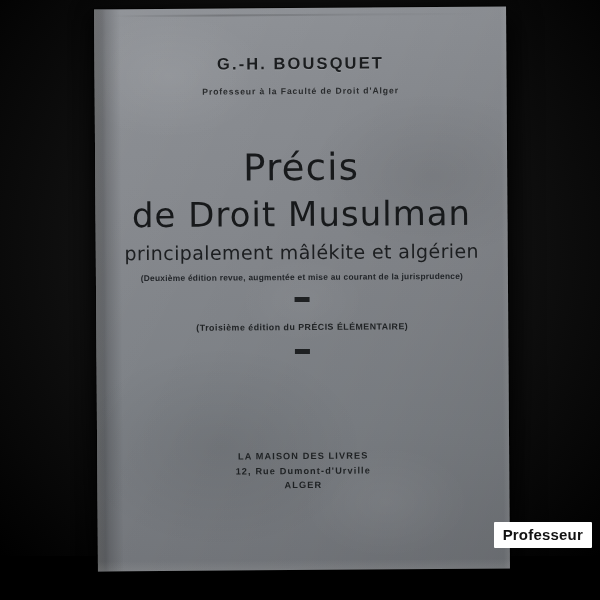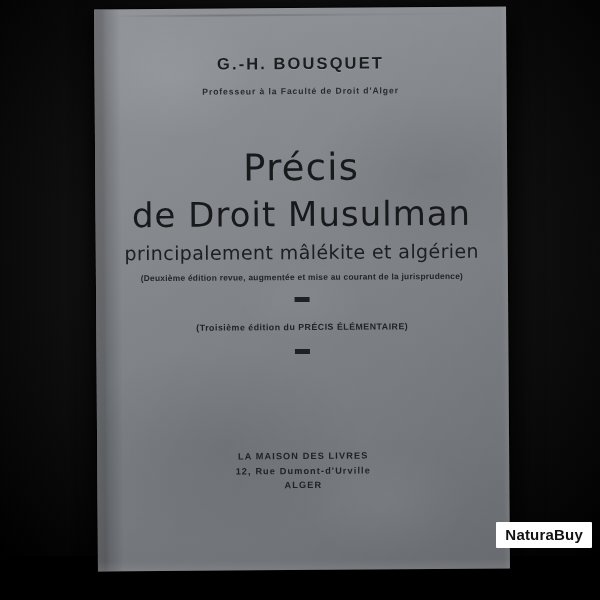--- a/index.html
+++ b/index.html
@@ -222,15 +222,15 @@
       <div class="series-note">(Troisième édition du PRÉCIS ÉLÉMENTAIRE)</div>
       <div class="ornament orn2"></div>
       <div class="publisher">
         <div>LA MAISON DES LIVRES</div>
         <div>12, Rue Dumont-d'Urville</div>
         <div>ALGER</div>
       </div>
     </div>
   </div>
 
-  <div class="watermark">NaturaBuy</div>
+  <div class="watermark">Professeur</div>
 
 </div>
 
 </body></html>

